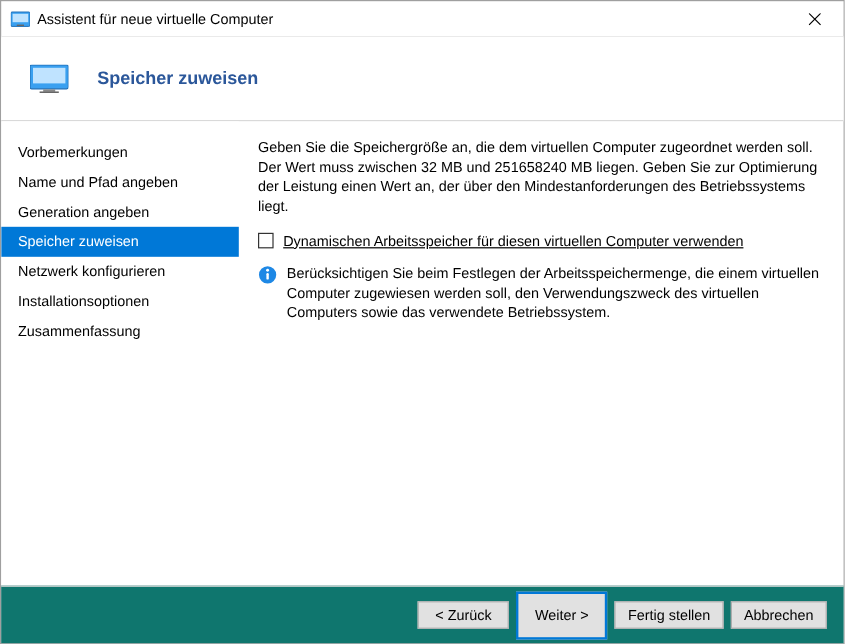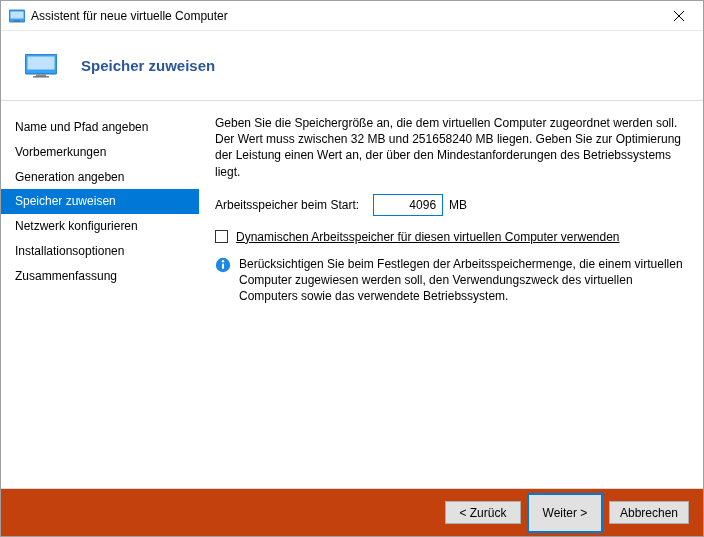--- a/index.html
+++ b/index.html
@@ -133,21 +133,21 @@
   }
 
   .footer {
     height: 48px;
     border-top: 1px solid #d9d9d9;
     display: flex;
     align-items: center;
     justify-content: flex-end;
     padding: 0 14px;
     gap: 6px;
-    background: #c2410c;
+    background: #0f766e;
   }
   .btn {
     height: 23px;
     min-width: 76px;
     padding: 0 10px;
     border: 1px solid #adadad;
     background: #e1e1e1;
     font-family: inherit;
     font-size: 12px;
     cursor: pointer;
@@ -191,37 +191,32 @@
         <rect x="11" y="20.5" width="10" height="2" fill="#888"></rect>
         <rect x="8" y="22.2" width="16" height="1.3" fill="#666"></rect>
       </svg>
     </span>
     <div class="header-title">Speicher zuweisen</div>
   </div>
 
   <div class="content">
 
     <div class="sidebar">
+      <div class="step">Vorbemerkungen</div>
       <div class="step">Name und Pfad angeben</div>
-      <div class="step">Vorbemerkungen</div>
       <div class="step">Generation angeben</div>
       <div class="step active">Speicher zuweisen</div>
       <div class="step">Netzwerk konfigurieren</div>
       <div class="step indent">Installationsoptionen</div>
       <div class="step">Zusammenfassung</div>
     </div>
 
     <div class="main">
       <div class="desc">Geben Sie die Speichergröße an, die dem virtuellen Computer zugeordnet werden soll. Der Wert muss zwischen 32 MB und 251658240 MB liegen. Geben Sie zur Optimierung der Leistung einen Wert an, der über den Mindestanforderungen des Betriebssystems liegt.</div>
 
-      <div class="row">
-        <label>Arbeitsspeicher beim Start:</label>
-        <input class="mem-input" type="text" value="4096" style="">
-        <span>MB</span>
-      </div>
 
       <div class="checkbox-row">
         <span class="chk"></span>
         <span>Dynamischen Arbeitsspeicher für diesen virtuellen Computer verwenden</span>
       </div>
 
       <div class="info-row">
         <span class="info-icon">
           <svg viewBox="0 0 16 16" width="16" height="16">
             <circle cx="8" cy="8" r="7.2" fill="#1e88e5"></circle>
@@ -231,16 +226,17 @@
         </span>
         <div>Berücksichtigen Sie beim Festlegen der Arbeitsspeichermenge, die einem virtuellen Computer zugewiesen werden soll, den Verwendungszweck des virtuellen Computers sowie das verwendete Betriebssystem.</div>
       </div>
     </div>
 
   </div>
 
   <div class="footer">
     <button class="btn">&lt; Zurück</button>
     <button class="btn primary">Weiter &gt;</button>
+    <button class="btn" style="min-width:86px">Fertig stellen</button>
     <button class="btn">Abbrechen</button>
   </div>
 
 </div>
 
 </body></html>

